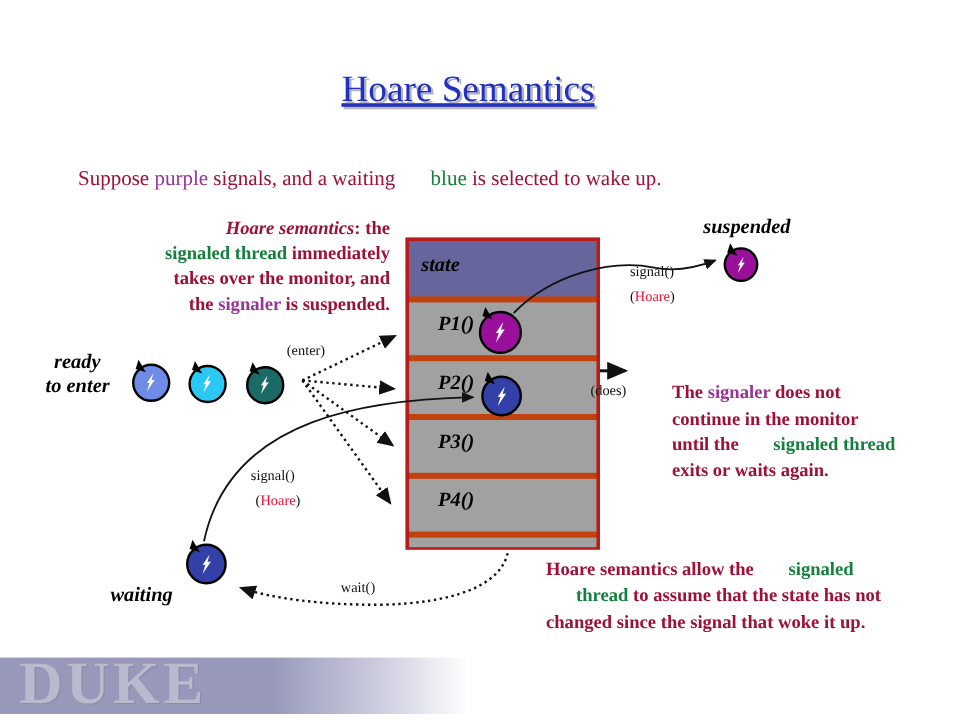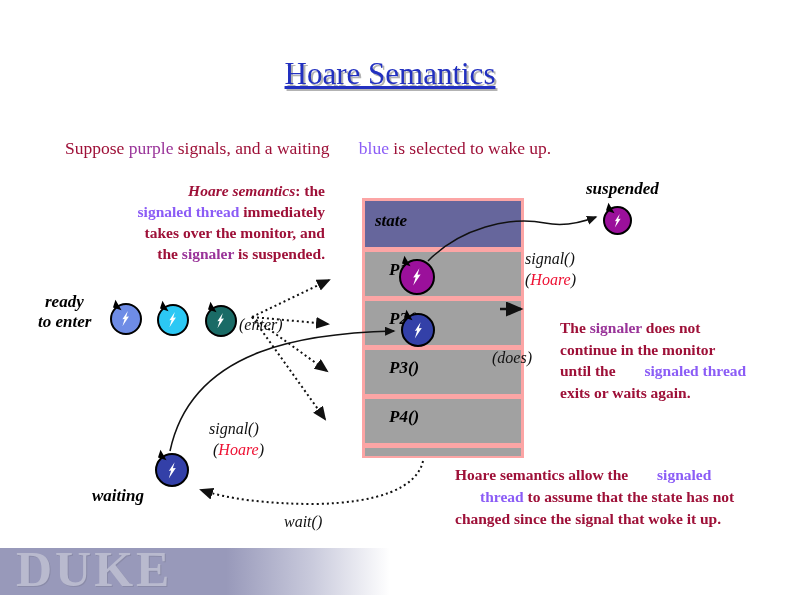--- a/index.html
+++ b/index.html
@@ -2,39 +2,39 @@
 <html><head>
 <meta charset="utf-8">
 <style>
   html,body{margin:0;padding:0;background:#fff;}
   .slide{position:relative;width:780px;height:600px;background:#ffffff;overflow:hidden;
          font-family:"Liberation Serif","DejaVu Serif",serif;}
   .abs{position:absolute;}
 
   
   .t-maroon{color:#9e1038;}
-  .t-blue{color:#8b5cf6;padding-left:25px;}
+  .t-blue{color:#15803d;padding-left:25px;}
   .t-purple{color:#993399;}
   .t-red{color:#ee1133;}
   .it{font-style:italic;}
 
   .title{left:0;right:0;top:56px;text-align:center;font-size:31px;color:#2230c0;
          text-decoration:underline;text-shadow:2px 2px 0 #b3b3b3;}
   .subtitle{left:65px;top:138px;font-size:17.5px;white-space:nowrap;}
 
   .note{font-weight:bold;font-size:15.5px;line-height:21px;}
   .left-note{left:63px;top:180px;width:262px;text-align:right;}
   .right-note{left:560px;top:317px;width:215px;line-height:21.5px;}
   .bottom-note{left:455px;top:464px;width:335px;line-height:22px;}
 
   .black-label{font-weight:bold;font-style:italic;font-size:17px;color:#000;}
-  .call-label{font-style:italic;font-size:16px;color:#111;line-height:21px;margin-top:32px;}
+  .call-label{font-size:12px;color:#111;line-height:21px;}
 
   
-  .monitor{left:338px;top:198px;width:156px;height:254px;border:3px solid #fca5a5;background:#fca5a5;margin-left:24px;}
+  .monitor{left:338px;top:198px;width:156px;height:254px;border:3px solid #b91c1c;background:#c2410c;}
   .monitor-header{height:46px;background:#66669c;color:#000;font-weight:bold;font-style:italic;
                   font-size:17px;padding:10px 0 0 10px;box-sizing:border-box;}
   .monitor-row{height:44px;margin-top:5px;background:#a1a1a1;color:#000;font-weight:bold;
                font-style:italic;font-size:17px;padding:8px 0 0 24px;box-sizing:border-box;}
   .monitor-filler{height:8px;margin-top:5px;background:#a1a1a1;}
 
   
   .thread{position:absolute;border:2px solid #000;border-radius:50%;box-sizing:border-box;
           display:flex;align-items:center;justify-content:center;}
   .thread::before{content:"";position:absolute;top:-4px;left:2px;width:0;height:0;

